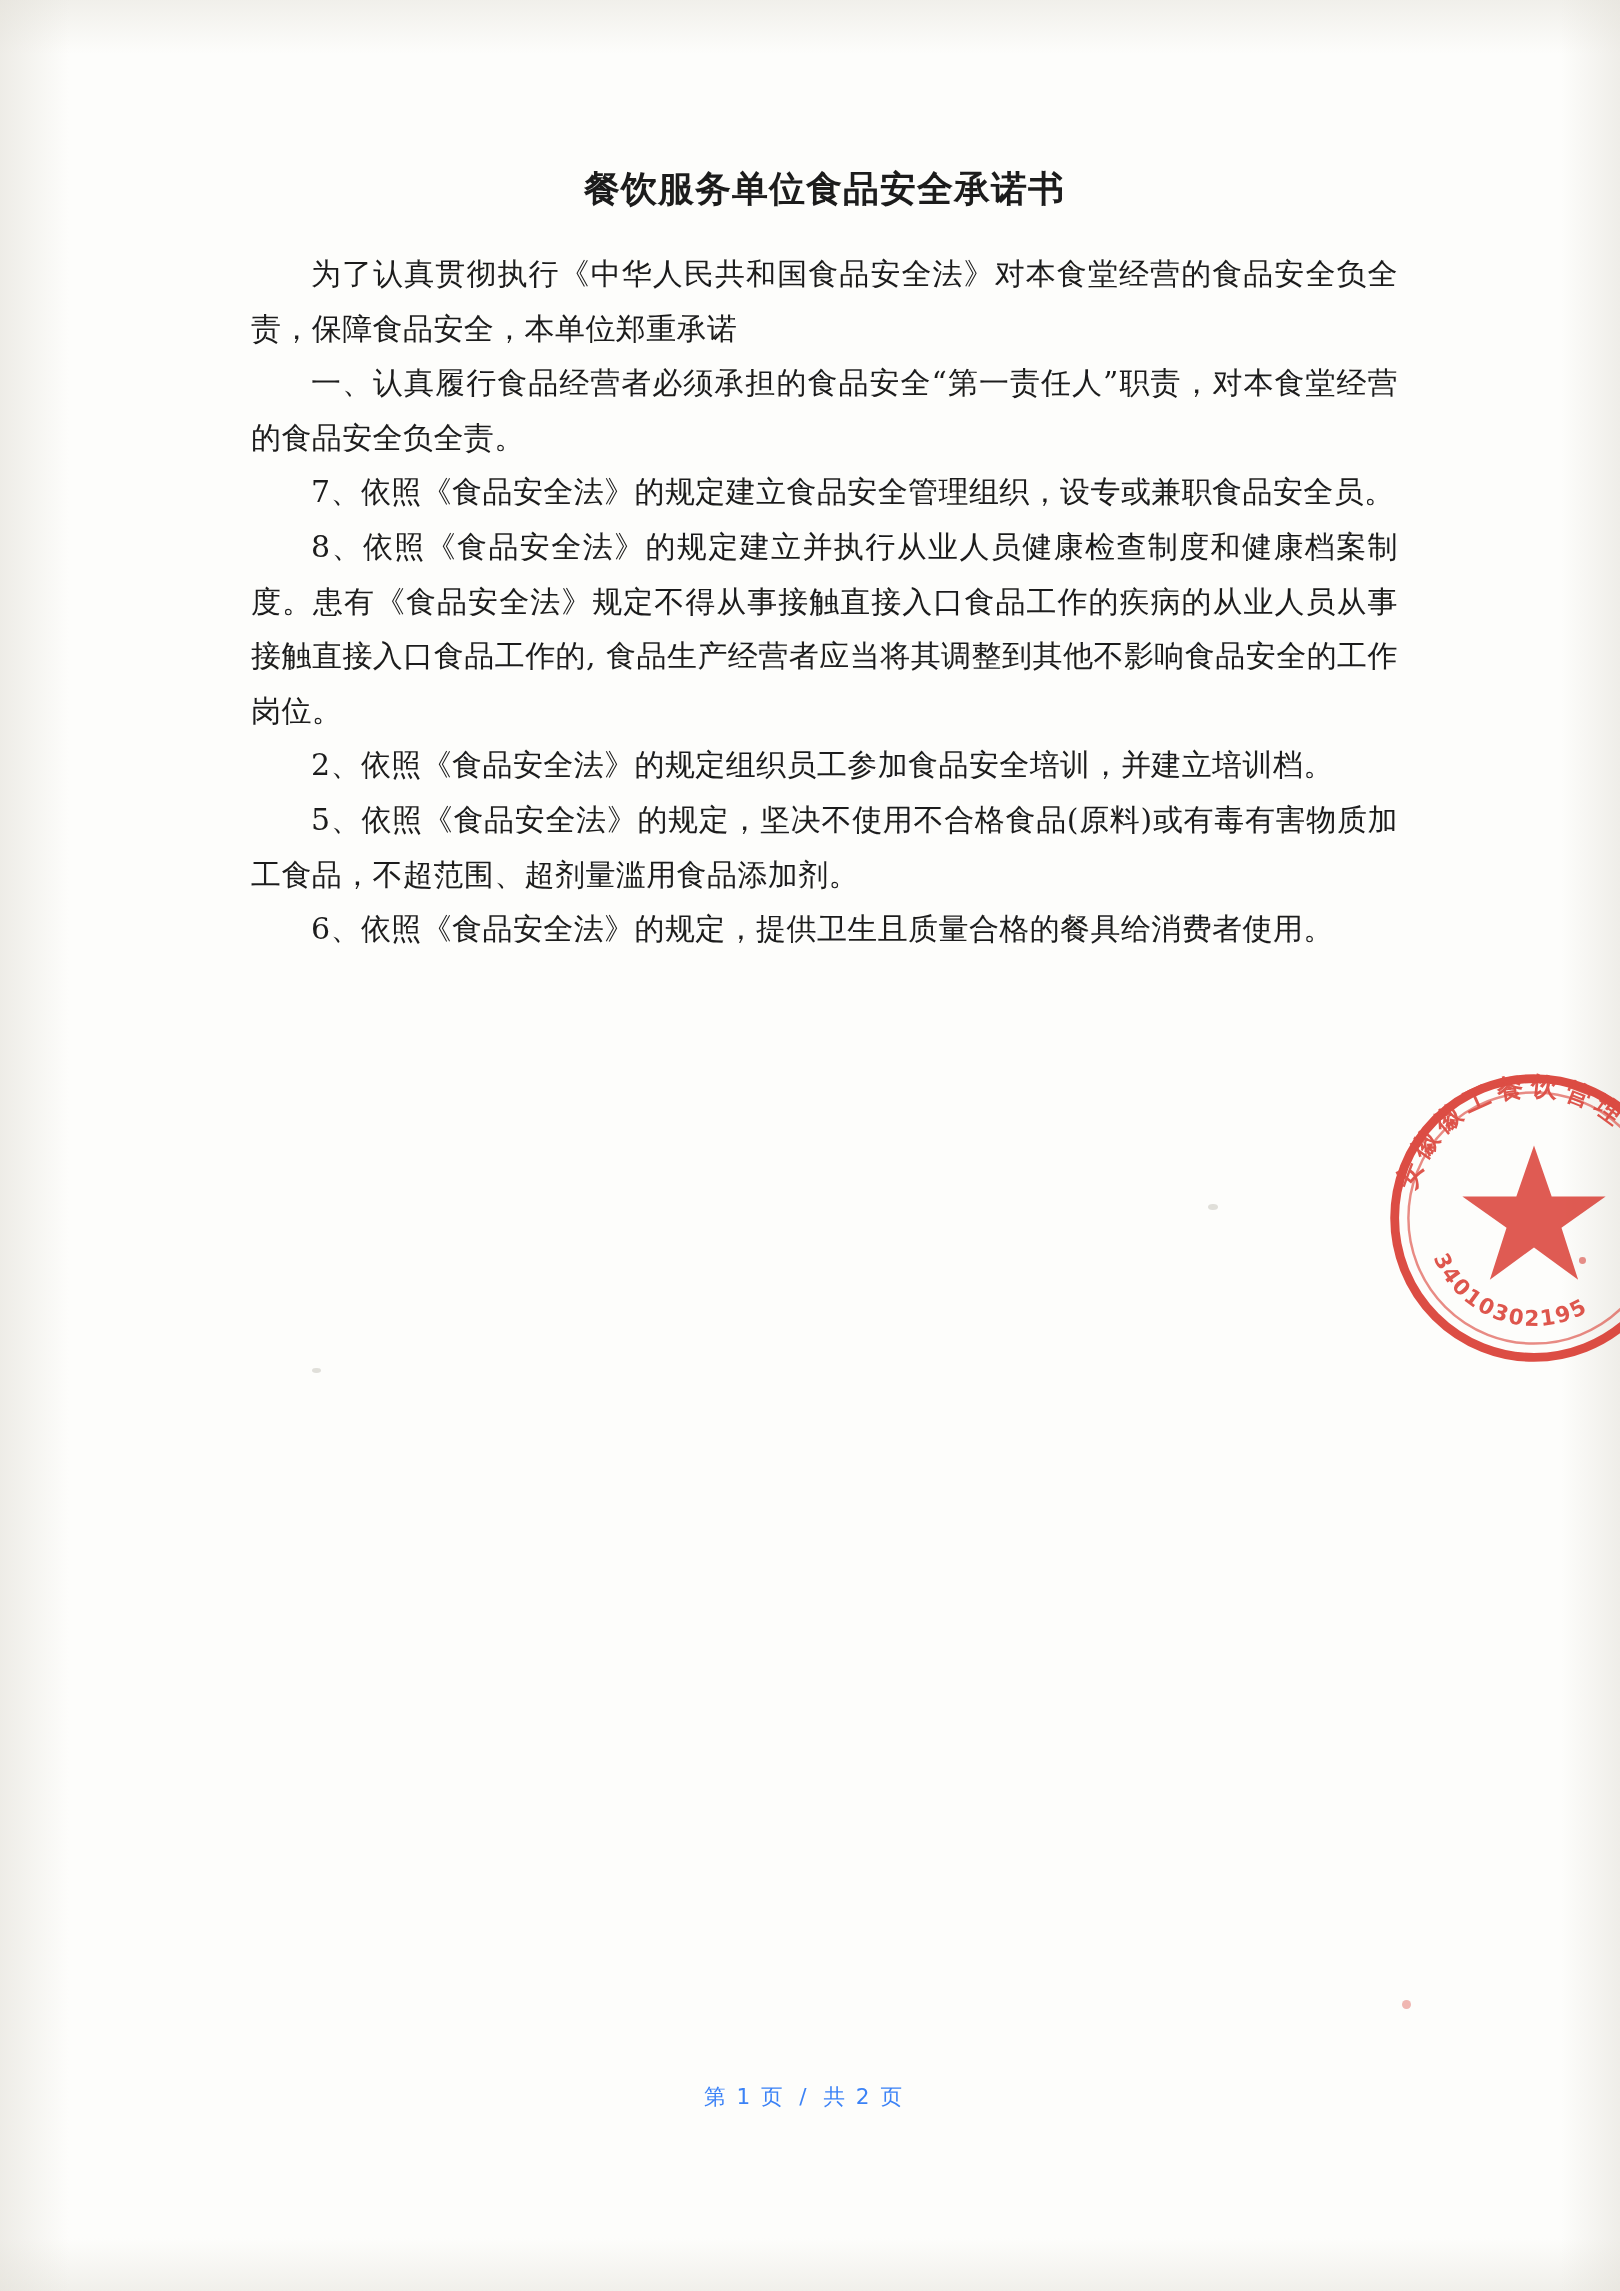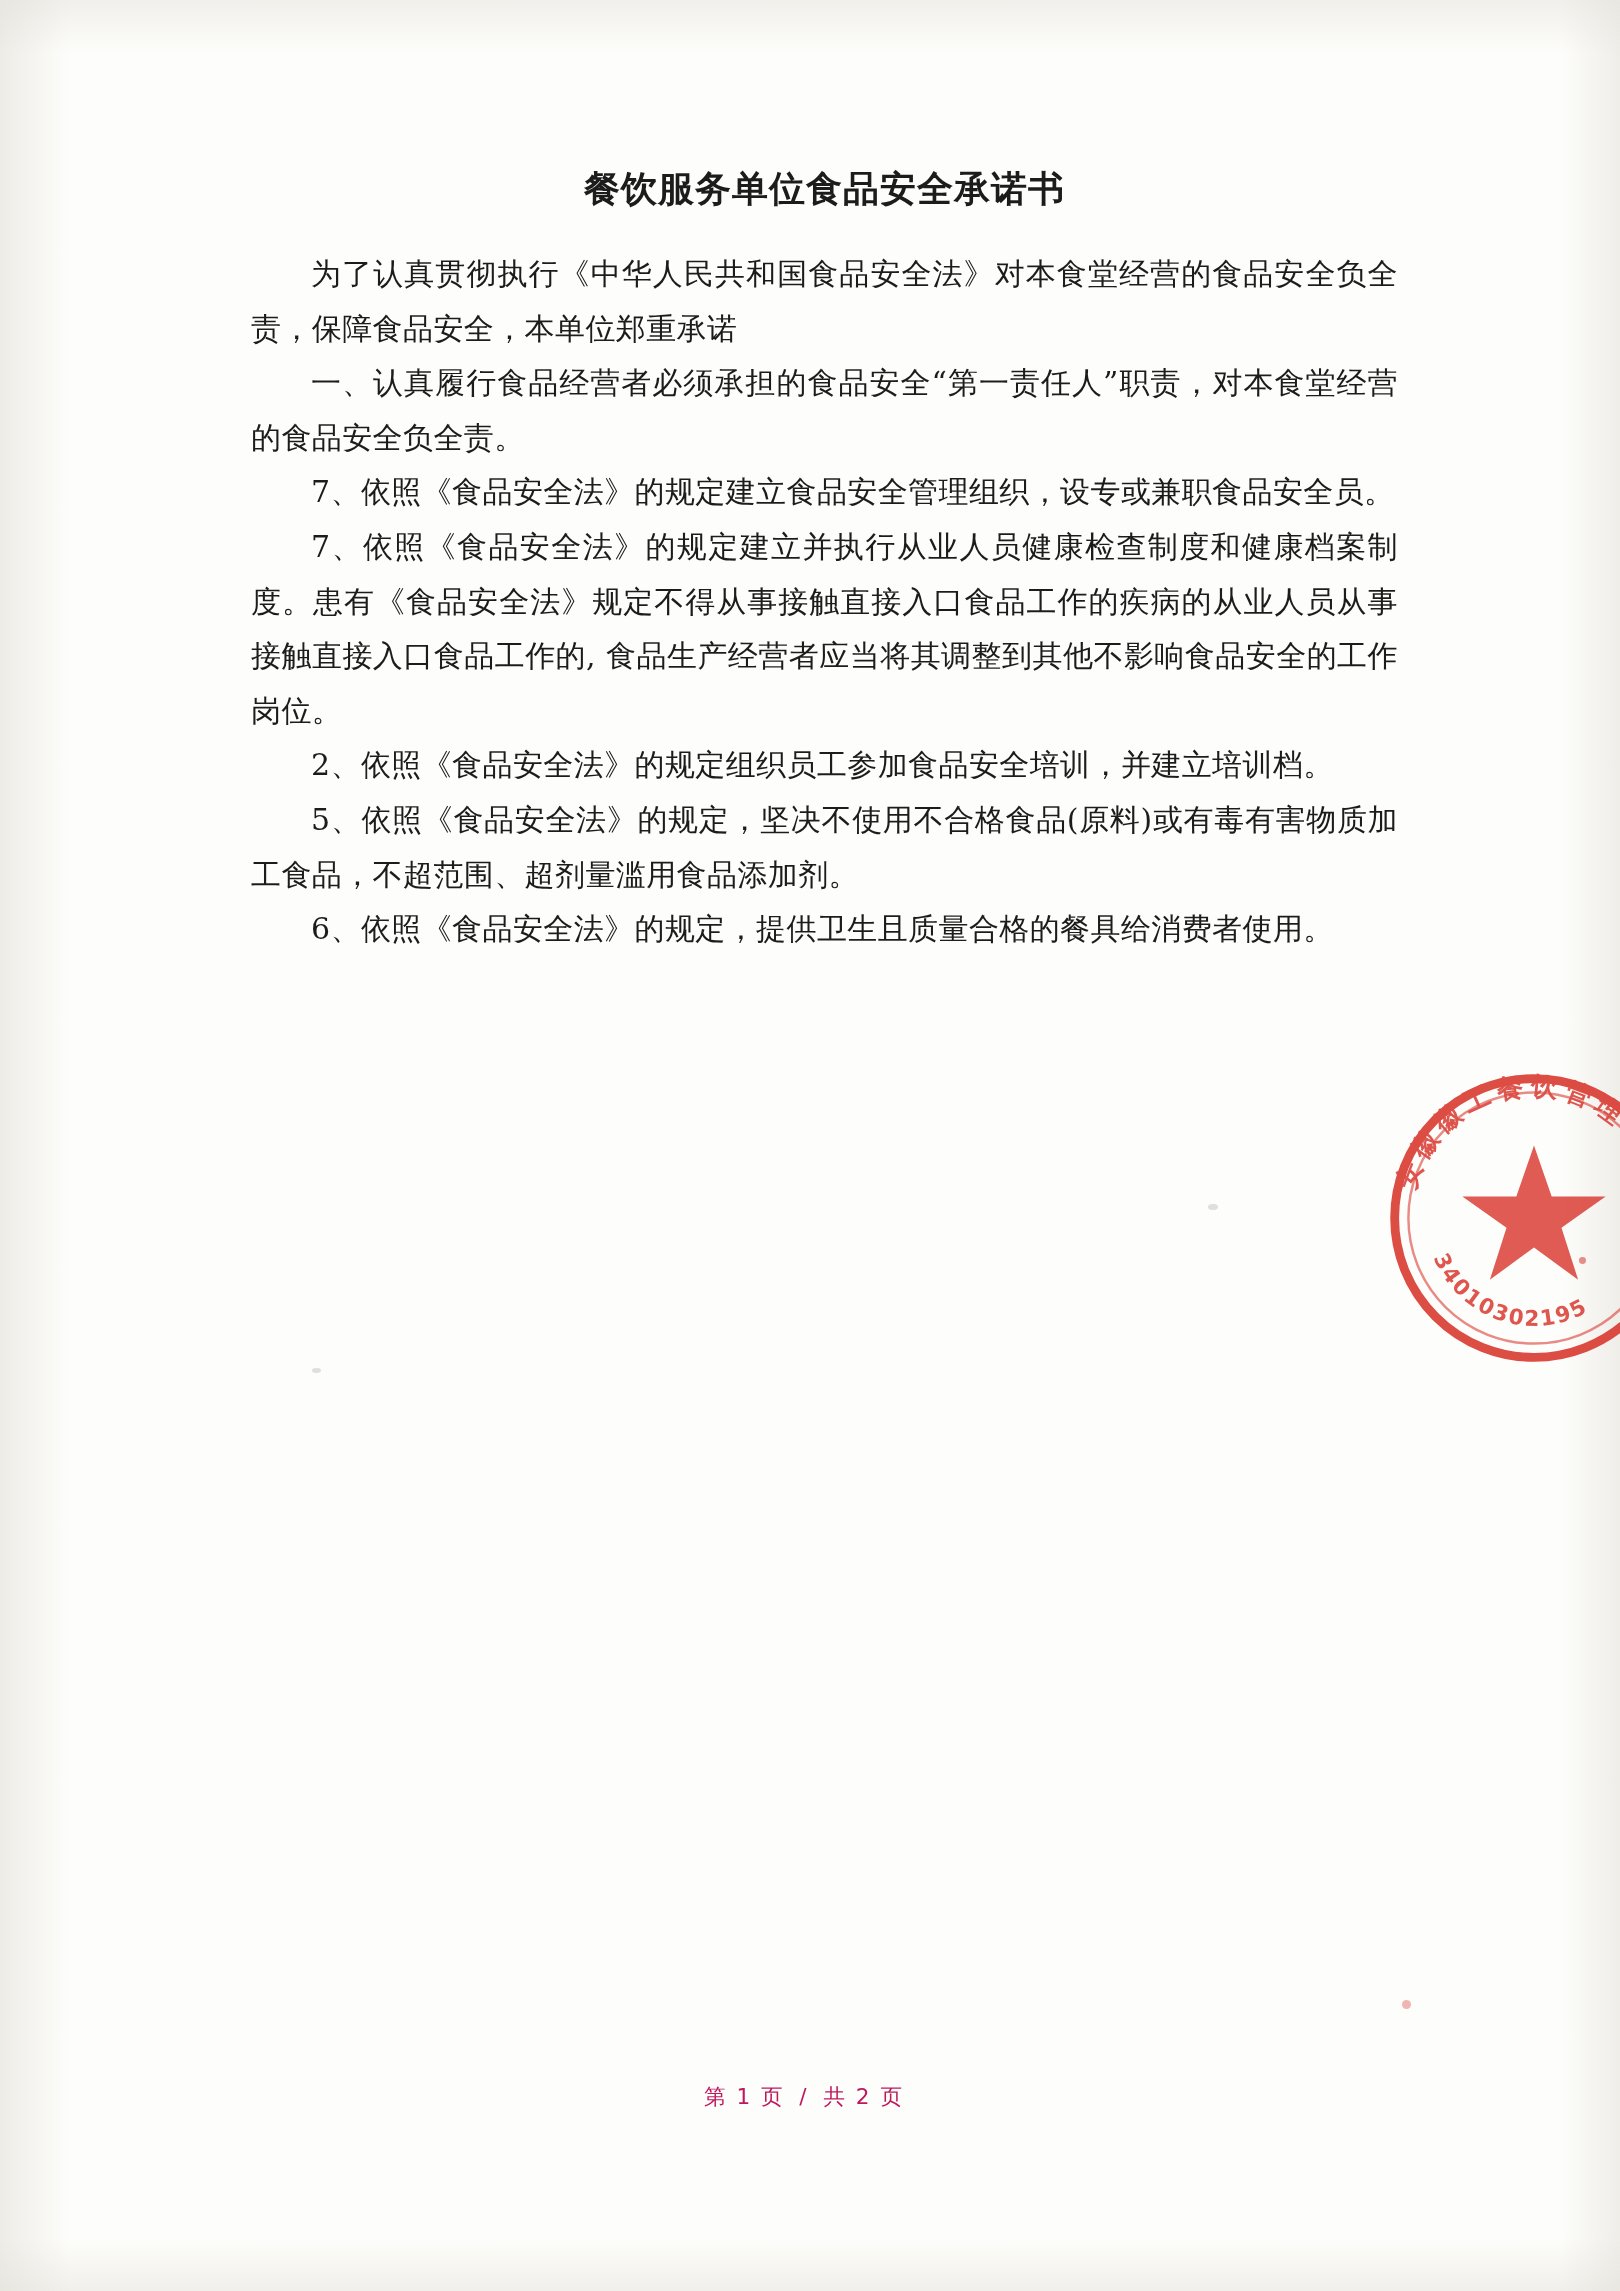--- a/index.html
+++ b/index.html
@@ -57,21 +57,21 @@
   }
   .footer {
     position: absolute;
     left: 0;
     right: 12px;
     top: 2082px;
     text-align: center;
     font-size: 21.6px;
     letter-spacing: 2px;
     font-family: "DejaVu Sans", "Liberation Sans", sans-serif;
-    color: #be185d;
+    color: #3b82f6;
   }
   .footer .sep { margin: 0 5.9px; }
 
   
   .seal {
     position: absolute;
     left: 1377px;
     top: 1061px;
     width: 314px;
     height: 314px;
@@ -98,21 +98,21 @@
 
 <div class="page">
   <div class="scan-tint"></div>
 
   <div class="content">
     <h1 class="doc-title">餐饮服务单位食品安全承诺书</h1>
 
     <p class="para">为了认真贯彻执行《中华人民共和国食品安全法》对本食堂经营的食品安全负全责，保障食品安全，本单位郑重承诺</p>
     <p class="para">一、认真履行食品经营者必须承担的食品安全“第一责任人”职责，对本食堂经营的食品安全负全责。</p>
     <p class="para">7、依照《食品安全法》的规定建立食品安全管理组织，设专或兼职食品安全员。</p>
-    <p class="para">7、依照《食品安全法》的规定建立并执行从业人员健康检查制度和健康档案制度。患有《食品安全法》规定不得从事接触直接入口食品工作的疾病的从业人员从事接触直接入口食品工作的, 食品生产经营者应当将其调整到其他不影响食品安全的工作岗位。</p>
+    <p class="para">8、依照《食品安全法》的规定建立并执行从业人员健康检查制度和健康档案制度。患有《食品安全法》规定不得从事接触直接入口食品工作的疾病的从业人员从事接触直接入口食品工作的, 食品生产经营者应当将其调整到其他不影响食品安全的工作岗位。</p>
     <p class="para">2、依照《食品安全法》的规定组织员工参加食品安全培训，并建立培训档。</p>
     <p class="para">5、依照《食品安全法》的规定，坚决不使用不合格食品(原料)或有毒有害物质加工食品，不超范围、超剂量滥用食品添加剂。</p>
     <p class="para">6、依照《食品安全法》的规定，提供卫生且质量合格的餐具给消费者使用。</p>
   </div>
 
   <div class="seal">
     <svg width="314" height="314" viewBox="0 0 320 320" xmlns="http://www.w3.org/2000/svg">
       <defs>
         <path id="sealArc" d="M 35,160 A 125,125 0 0 1 285,160"></path>
         <path id="sealArcBottom" d="M 50,160 A 110,110 0 0 0 270,160"></path>

